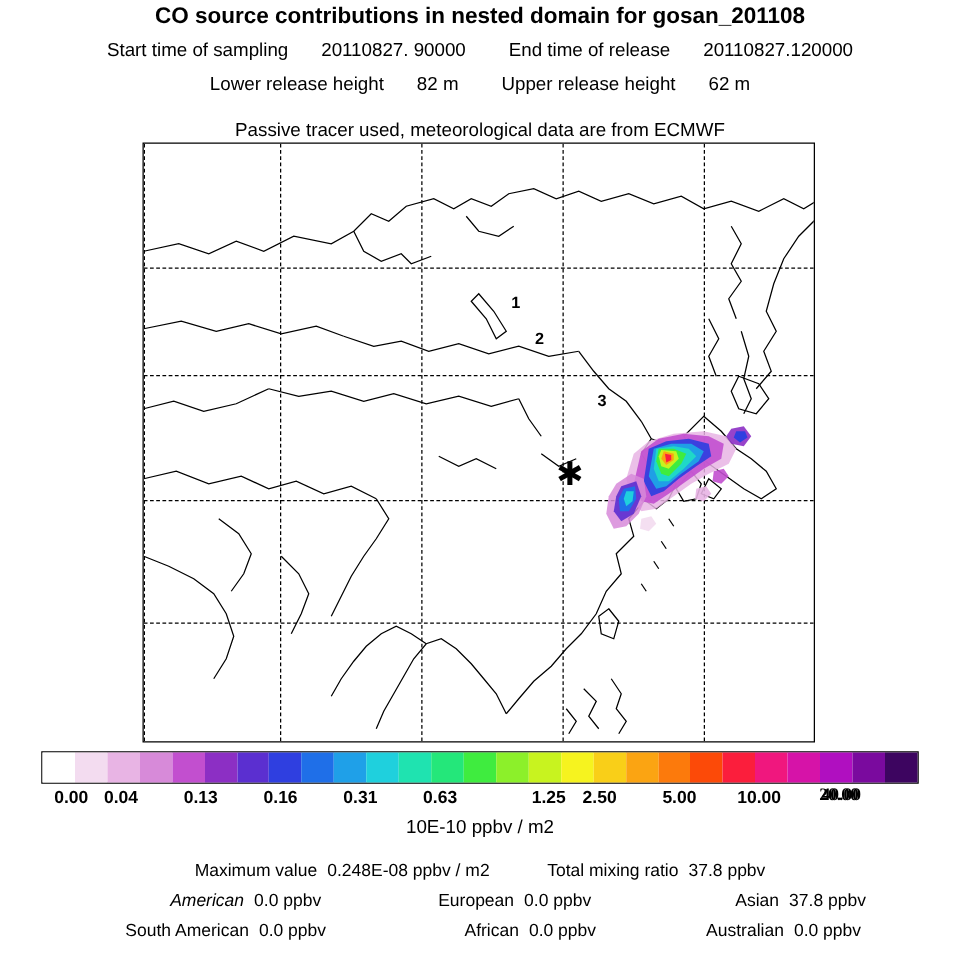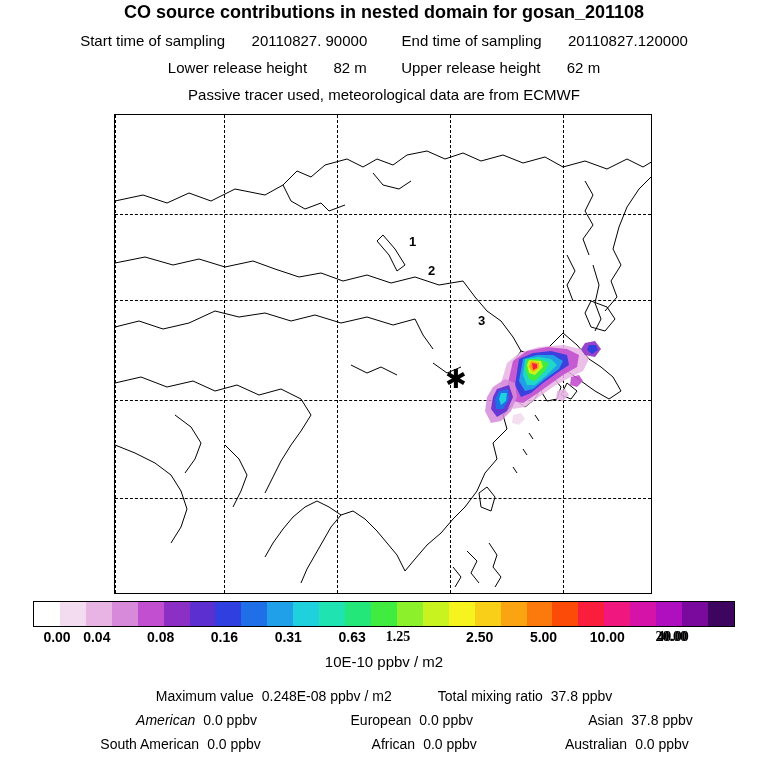--- a/index.html
+++ b/index.html
@@ -13,21 +13,21 @@
   
   .title{
     position:absolute;left:0;top:2px;width:768px;text-align:center;
     font-size:18px;font-weight:bold;letter-spacing:0px;
   }
   .hdr-row{
     position:absolute;left:0;width:768px;text-align:center;font-size:15px;
   }
   .hdr-row.r1{top:32px;}
   .hdr-row.r2{top:59px;}
-  .hdr-row.r3{top:86px;}
+  .hdr-row.r3{top:96px;}
   .gap-lg{display:inline-block;width:26px;}
   .gap-md{display:inline-block;width:18px;}
 
   
   .map-frame{
     position:absolute;left:114px;top:114px;width:538px;height:480px;
     border:1px solid #000;box-sizing:border-box;background:#fff;overflow:hidden;
   }
   .grid-v,.grid-h{position:absolute;background:transparent;}
   .grid-v{top:0;bottom:0;width:0;border-left:1px dashed #000;}
@@ -76,21 +76,21 @@
 
 <div class="wrap">
 
   <div class="title">CO  source contributions in nested domain for gosan_201108</div>
 
   <div class="hdr-row r1">
     <span>Start time of sampling</span>
     <span class="gap-md"></span>
     <span>20110827. 90000</span>
     <span class="gap-lg"></span>
-    <span>End time of sampling</span>
+    <span>End time of release</span>
     <span class="gap-md"></span>
     <span>20110827.120000</span>
   </div>
 
   <div class="hdr-row r2">
     <span>Lower release height</span>
     <span class="gap-md"></span>
     <span>82 m</span>
     <span class="gap-lg"></span>
     <span>Upper release height</span>
@@ -233,25 +233,25 @@
       <div style="background: rgb(240, 23, 126);"></div>
       <div style="background: rgb(214, 19, 168);"></div>
       <div style="background: rgb(176, 15, 192);"></div>
       <div style="background: rgb(122, 10, 158);"></div>
       <div style="background: rgb(61, 5, 96);"></div>
     </div>
 
   <div class="cbar-ticks" id="cbar-ticks">
       <span style="left: 57px;">0.00</span>
       <span style="left: 96.8182px;">0.04</span>
-      <span style="left: 160.636px;">0.08</span>
+      <span style="left: 160.636px;">0.13</span>
       <span style="left: 224.455px; text-align: right;">0.16</span>
       <span style="left: 288.273px;">0.31</span>
       <span style="left: 352.091px;">0.63</span>
-      <span style="left: 398px; font-family: Liberation Serif, serif;">1.25</span>
+      <span style="left: 439px;">1.25</span>
       <span style="left: 479.727px;">2.50</span>
       <span style="left: 543.545px;">5.00</span>
       <span style="left: 607.364px;">10.00</span>
       <span style="left: 671.182px; font-family: Liberation Serif, serif;">20.00</span>
       <span style="left: 673px; font-family: Liberation Serif, serif;">40.00</span>
     </div>
 
   <div class="cbar-unit">10E-10 ppbv / m2</div>
 
   <div class="foot f1">

